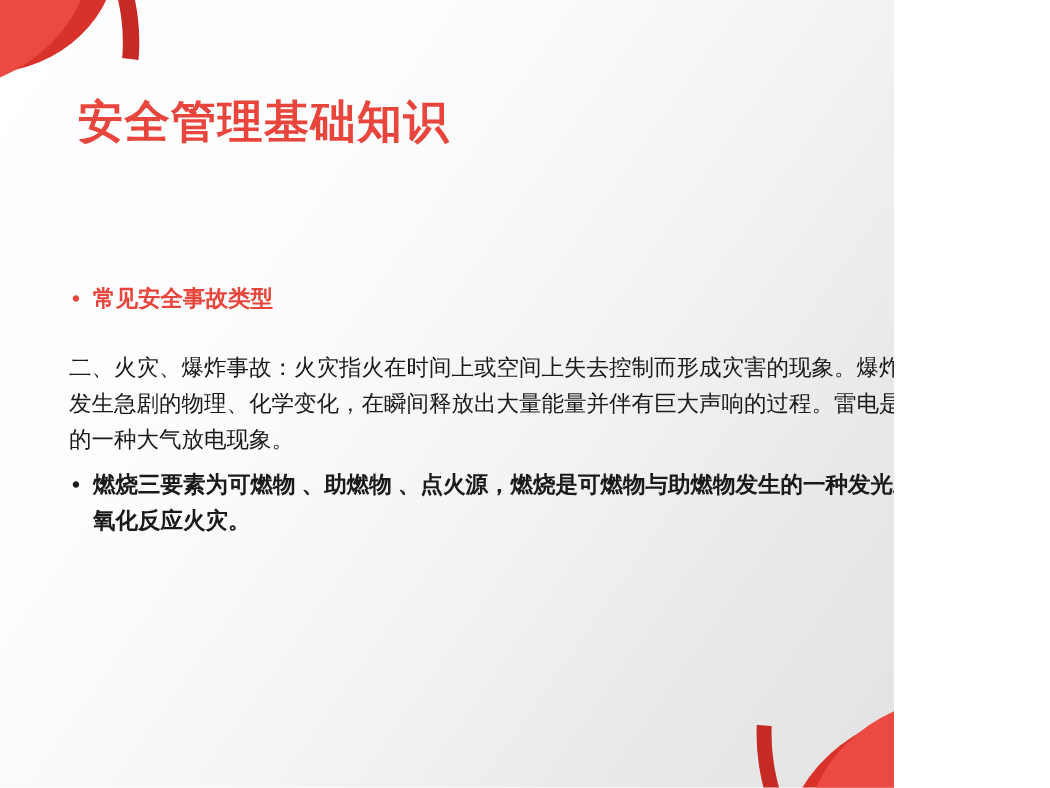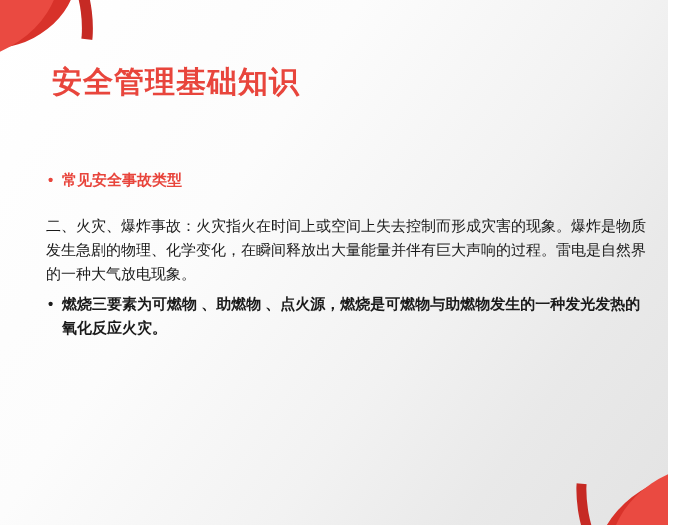--- a/index.html
+++ b/index.html
@@ -8,21 +8,21 @@
   }
   body {
     width: 700px;
     height: 525px;
     overflow: hidden;
     font-family: "Liberation Sans", sans-serif;
     background: #ffffff;
   }
   .slide {
     position: relative;
-    width: 668px;
+    width: 596px;
     height: 525px;
     background: linear-gradient(125deg, #ffffff 0%, #fcfcfc 35%, #f2f2f2 62%, #e9e9e9 80%, #e3e3e3 100%);
     overflow: hidden;
   }
   
   .ribbon-tl {
     position: absolute;
     top: 0;
     left: 0;
     width: 150px;
@@ -164,21 +164,21 @@
     font-weight: bold;
     color: #e8453c;
     letter-spacing: 1px;
     white-space: nowrap;
   }
 
   
   .body {
     position: absolute;
     left: 46px;
-    top: 168px;
+    top: 188px;
     width: 608px;
     color: #1a1a1a;
   }
   .para {
     margin: 16px 0 2px 0;
     font-size: 15px;
     line-height: 24px;
   }
   .bullet {
     position: relative;

